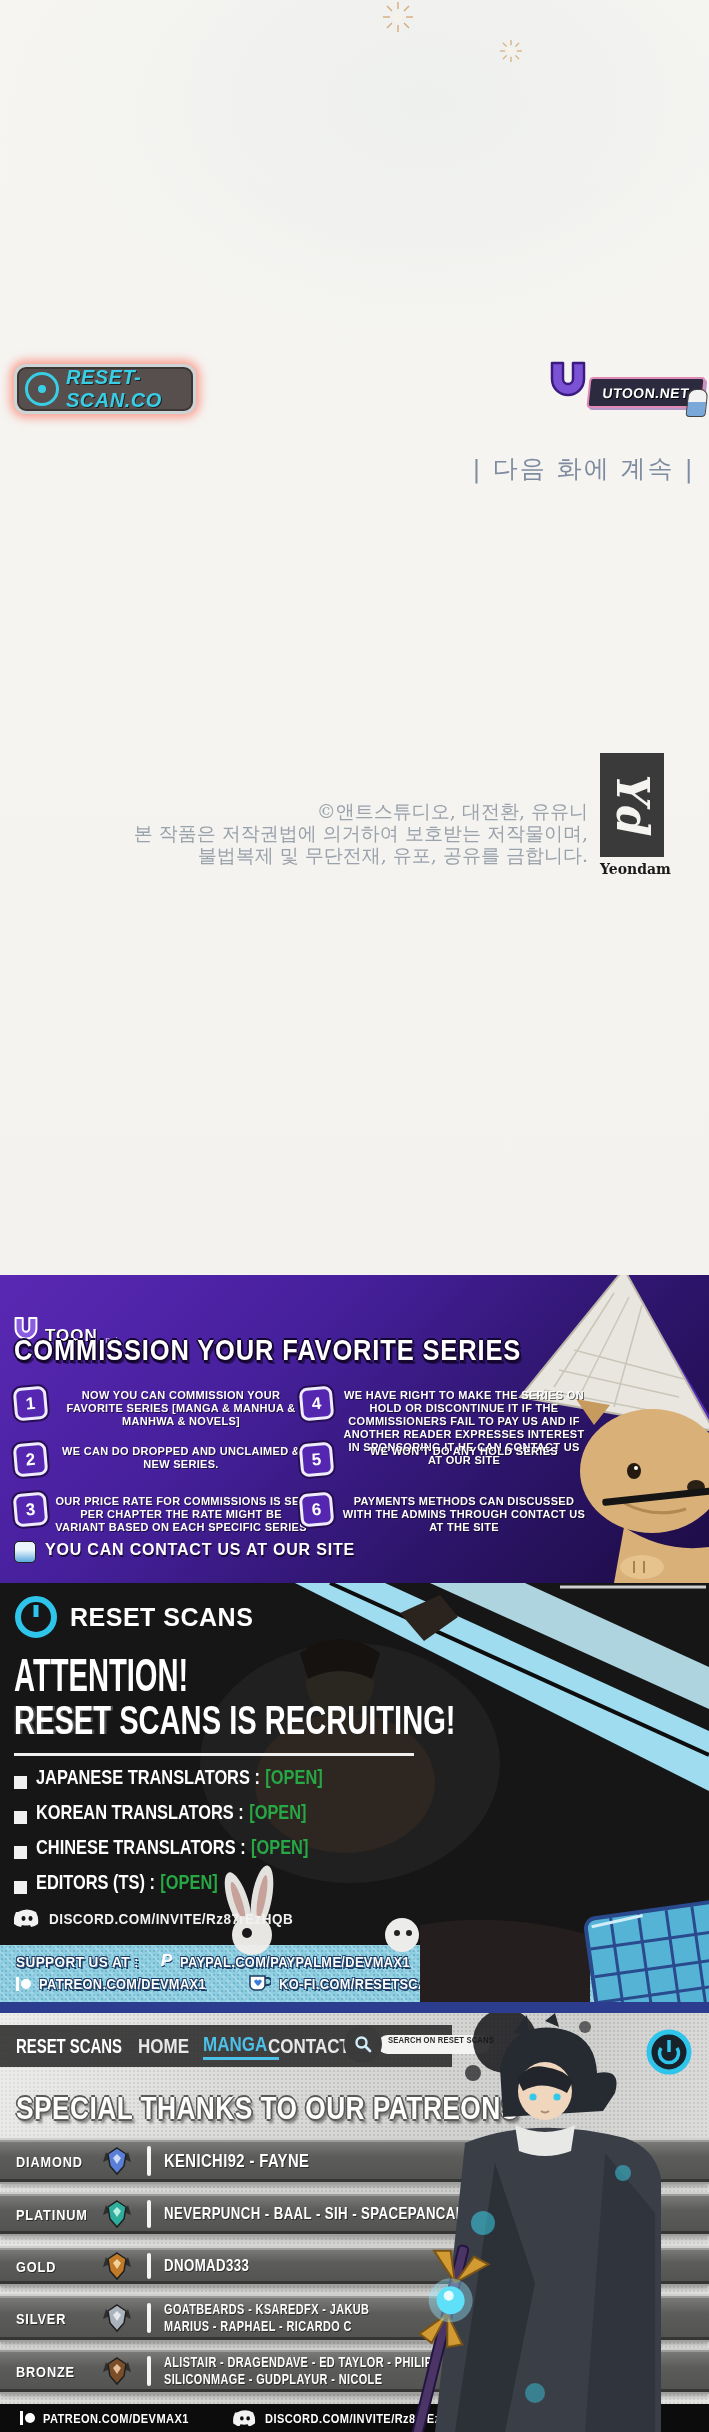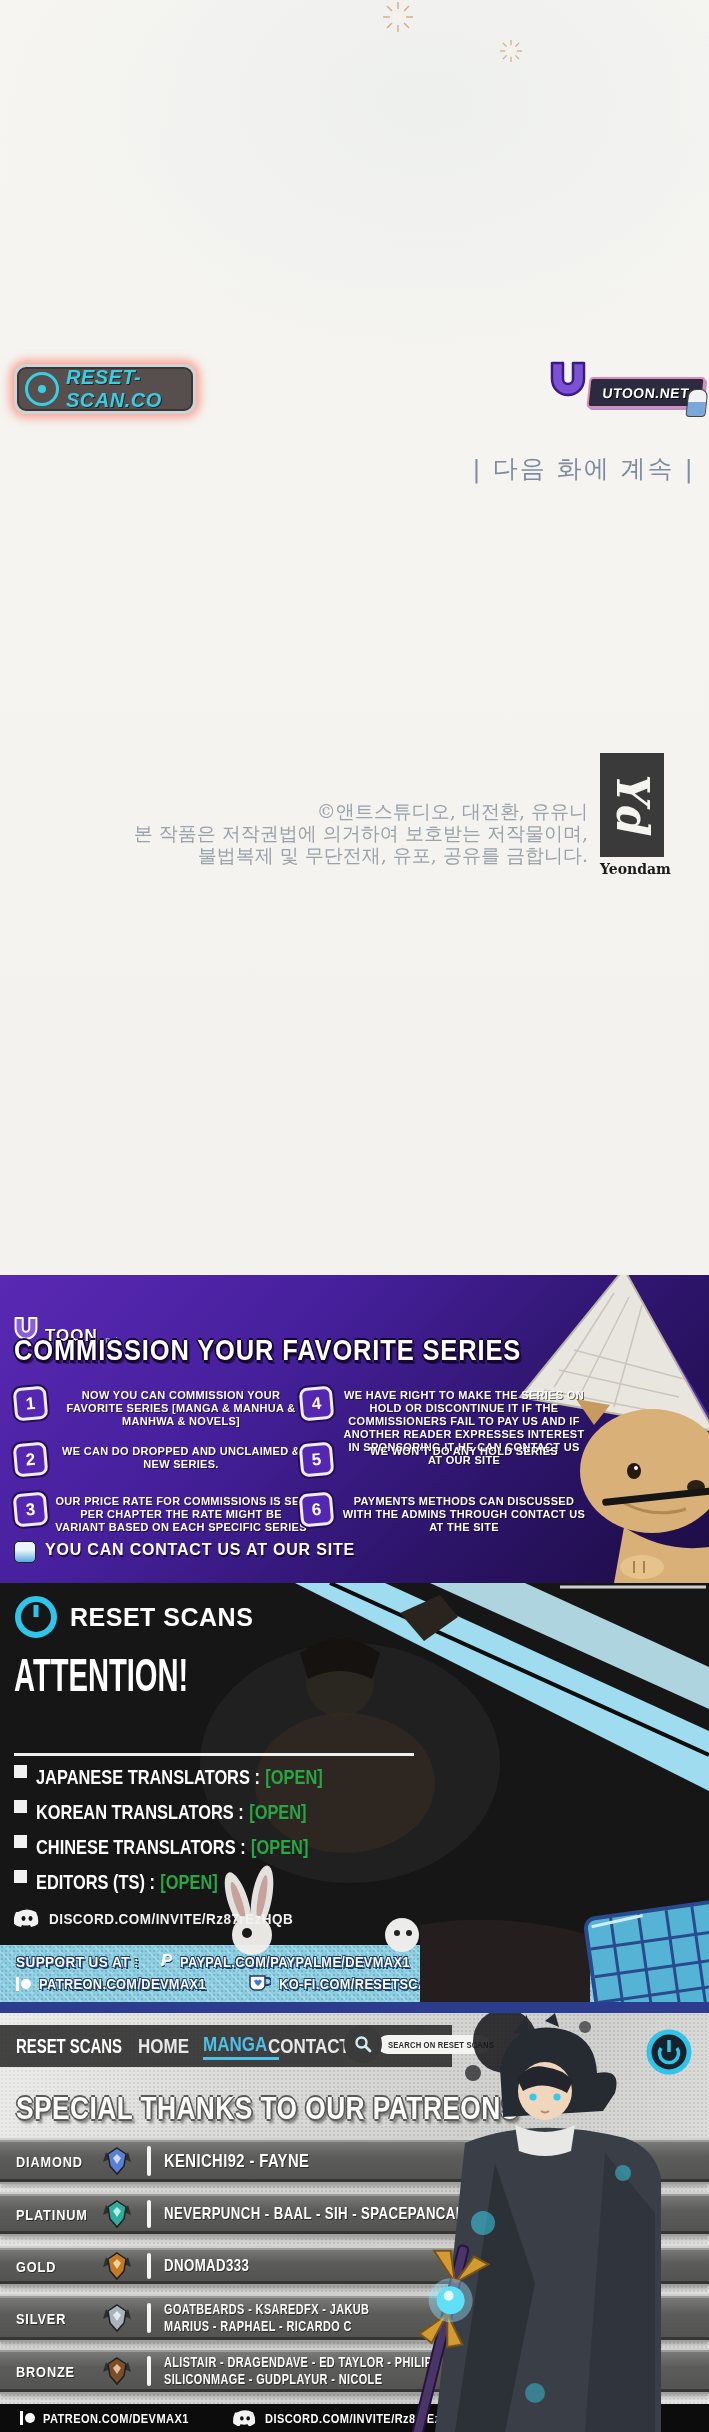--- a/index.html
+++ b/index.html
@@ -67,21 +67,21 @@
 
   
   .recruit{left:0;top:1583px;width:709px;height:430px;background:#161616;overflow:hidden;}
   .rc-art{position:absolute;left:0;top:0;z-index:2;pointer-events:none;}
   .rc-brand{position:absolute;left:14px;top:12px;display:flex;align-items:center;gap:12px;z-index:3;}
   .rc-brand .name{color:#fff;font-weight:800;font-size:25px;letter-spacing:.5px;}
   .rc-h1{position:absolute;left:14px;top:64px;color:#fff;font-weight:900;font-size:47px;z-index:3;}
   .rc-h2{position:absolute;left:14px;top:114px;color:#fff;font-weight:900;font-size:41px;z-index:3;}
   .rc-h2 .glitch{text-shadow:3px 0 0 rgba(120,120,120,.55),-2px 0 0 rgba(60,60,60,.8);}
   .rc-line{position:absolute;left:14px;top:170px;width:400px;height:3px;background:#efefef;z-index:3;}
-  .rc-pos{position:absolute;left:14px;display:flex;align-items:flex-start;gap:9px;z-index:3;}
+  .rc-pos{position:absolute;left:14px;display:flex;align-items:flex-end;gap:9px;z-index:3;}
   .rc-pos .sq{width:13px;height:13px;background:#f2f2f2;flex:0 0 auto;}
   .rc-pos .role{color:#fff;font-weight:800;font-size:21px;}
   .rc-pos .open{color:#28a745;font-weight:800;font-size:21px;padding-left:7px;}
   .rc-p1{top:182px;} .rc-p2{top:217px;} .rc-p3{top:252px;} .rc-p4{top:287px;}
   .rc-discord{position:absolute;left:14px;top:325px;display:flex;align-items:center;gap:9px;z-index:3;}
   .rc-discord .tx{color:#f2f2f2;font-weight:800;font-size:15px;letter-spacing:.5px;}
   .support{position:absolute;left:0;top:362px;width:636px;height:57px;
     background:#8ccfe2;z-index:1;
     background-image:
       repeating-linear-gradient(45deg, rgba(255,255,255,.18) 0 2px, rgba(0,0,0,0) 2px 7px),
@@ -107,21 +107,21 @@
   .nav-strip{position:absolute;left:0;top:12px;width:452px;height:42px;background:rgba(38,38,38,.86);
     display:flex;align-items:center;z-index:3;}
   .nav-item{font-weight:800;color:#e8e8e8;cursor:pointer;}
   .nv-reset{position:absolute;left:16px;font-size:21px;color:#fff;}
   .nv-home{position:absolute;left:138px;font-size:20px;}
   .nv-manga{position:absolute;left:203px;font-size:20px;color:#4cc0e8;border-bottom:3px solid #4cc0e8;padding-bottom:1px;}
   .nv-contact{position:absolute;left:268px;font-size:20px;}
   .search-circle{position:absolute;left:344px;top:12px;width:38px;height:38px;border-radius:50%;background:#3b3b3b;
     display:flex;align-items:center;justify-content:center;cursor:pointer;z-index:4;}
   .search-pill{position:absolute;left:378px;top:22px;width:112px;height:19px;border-radius:10px;background:#f4f4f2;
-    display:flex;align-items:center;padding-left:10px;box-sizing:border-box;cursor:pointer;z-index:3;
+    display:flex;padding-left:10px;box-sizing:border-box;cursor:pointer;z-index:3;
     font-weight:800;font-size:9px;color:#2e2e2e;letter-spacing:.2px;}
   .ft-power{position:absolute;left:645px;top:15px;z-index:6;}
   .pt-head{position:absolute;left:16px;top:78px;color:#fff;font-weight:900;font-size:31px;letter-spacing:.5px;z-index:3;
     text-shadow:-2px 0 0 #5a5a58,2px 0 0 #5a5a58,0 -2px 0 #5a5a58,0 2px 0 #5a5a58,3px 4px 3px rgba(0,0,0,.45);}
   .tier{position:absolute;left:0;width:709px;z-index:2;display:flex;align-items:center;box-sizing:border-box;padding-left:16px;
     background:linear-gradient(#7d7d7b,#5c5c5a 40%,#525250);
     border-top:2px solid #cfcfcd;border-bottom:2px solid #9f9f9d;
     box-shadow:inset 0 2px 0 rgba(255,255,255,.25), inset 0 -3px 0 rgba(0,0,0,.35), 0 3px 4px rgba(0,0,0,.25);}
   .tier .lbl{width:84px;flex:0 0 auto;color:#fff;font-weight:800;font-size:15px;letter-spacing:1px;text-shadow:1px 1px 0 #2a2a2a;}
   .tier .emb{width:34px;flex:0 0 auto;display:flex;justify-content:center;}
@@ -321,20 +321,23 @@
       <svg width="44" height="44" viewBox="0 0 44 44">
         <circle cx="22" cy="22" r="18" fill="none" stroke="#2fc4ea" stroke-width="6"></circle>
         <line x1="22" y1="10" x2="22" y2="22" stroke="#2fc4ea" stroke-width="5"></line>
       </svg>
       <span class="name">RESET SCANS</span>
     </div>
 
     <div class="rc-h1">
       <span class="sx62">ATTENTION!</span>
     </div>
+    <div class="rc-h2">
+      <span class="sx71"><span class="glitch">RESET</span><span> SCANS IS RECRUITING!</span></span>
+    </div>
     <div class="rc-line"></div>
 
     <div class="rc-pos rc-p1">
       <span class="sq"></span>
       <span class="sx78"><span class="role">JAPANESE TRANSLATORS :</span><span class="open">[OPEN]</span></span>
     </div>
     <div class="rc-pos rc-p2">
       <span class="sq"></span>
       <span class="sx78"><span class="role">KOREAN TRANSLATORS :</span><span class="open">[OPEN]</span></span>
     </div>

